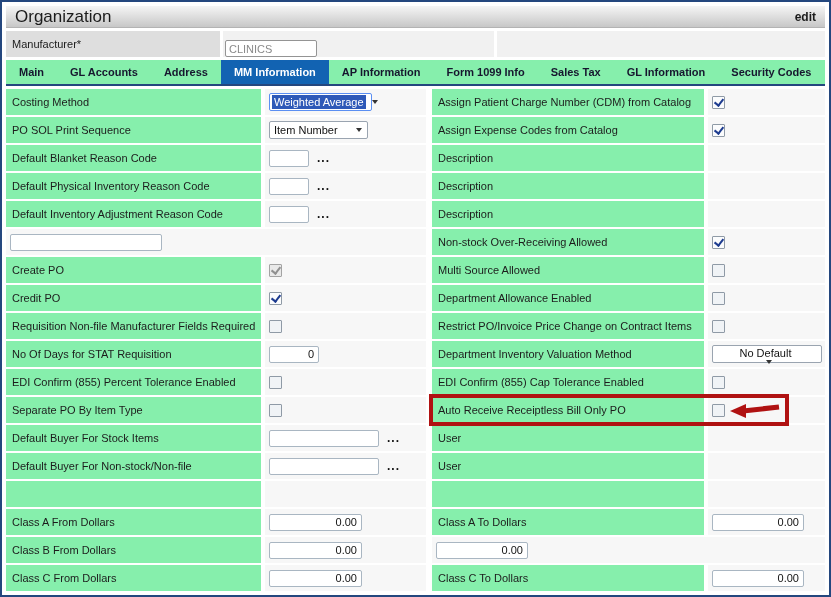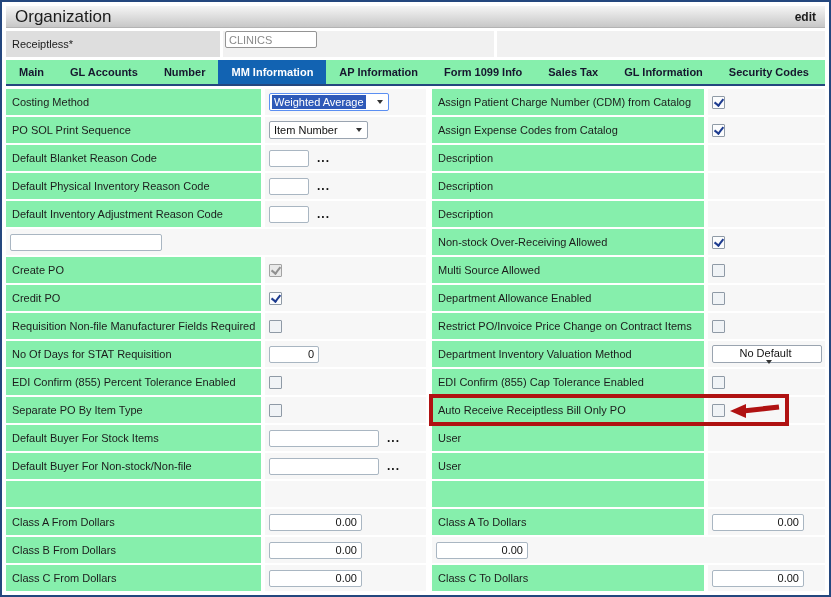--- a/index.html
+++ b/index.html
@@ -14,21 +14,21 @@
     border-bottom:1px solid #b3b3b3; display:flex; align-items:center;
     justify-content:space-between; padding:0 9px; box-sizing:border-box;
   }
   .titlebar .t { font-size:17px; font-weight:normal; color:#1b1b1b; }
   .titlebar .edit { font-size:12px; font-weight:bold; color:#1b1b1b; cursor:pointer; }
   
   .org-row { display:flex; gap:3px; margin-top:3px; height:26px; }
   .org-row .cellbg { background:#f1f1f1; box-sizing:border-box; }
   .org-label { width:214px; background:#dedede; font-size:11px; color:#1c1c1c;
     display:flex; align-items:center; padding-left:6px; box-sizing:border-box; }
-  .org-mid { width:271px; display:flex; align-items:flex-start; padding-left:2px; }
+  .org-mid { width:271px; display:flex; align-items:flex-end; padding-left:2px; }
   .org-rest { flex:1; }
   .org-input { width:92px; height:17px; border:1px solid #949494; border-radius:2px;
     font-size:11px; color:#8a8a8a; padding:0 3px; box-sizing:border-box; font-family:inherit; background:#fff; }
   
   .tabbar { display:flex; margin-top:3px; border-bottom:2px solid #24477e; background:#86efac; height:24px; }
   .tab { padding:0 13px; line-height:24px; font-size:11px; font-weight:bold; color:#16162e;
     cursor:pointer; white-space:nowrap; }
   .tab.active { background:var(--accent,#1263b2); color:#fff; }
   
   .form { display:flex; gap:6px; margin-top:3px; }
@@ -71,45 +71,45 @@
 <body>
 
 <div class="page">
 
   <div class="titlebar">
     <span class="t">Organization</span>
     <span class="edit">edit</span>
   </div>
 
   <div class="org-row">
-    <div class="org-label">Receiptless*</div>
+    <div class="org-label">Manufacturer*</div>
     <div class="org-mid cellbg">
       <input class="org-input" value="CLINICS" style="">
     </div>
     <div class="org-rest cellbg"></div>
   </div>
 
   <div class="tabbar" id="tabbar">
       <div class="tab">Main</div>
       <div class="tab">GL Accounts</div>
-      <div class="tab">Number</div>
+      <div class="tab">Address</div>
       <div class="tab active">MM Information</div>
       <div class="tab">AP Information</div>
       <div class="tab">Form 1099 Info</div>
       <div class="tab">Sales Tax</div>
       <div class="tab">GL Information</div>
       <div class="tab">Security Codes</div>
     </div>
 
   <div class="form">
     <div class="col-left" id="col-left">
         <div class="form-row">
           <div class="cell label">Costing Method</div>
           <div class="cell value">
-            <div class="select focused" style="width: 120px;">
+            <div class="select focused" style="width: 103px;">
               <span class="txt">Weighted Average</span>
               <span class="arrow"></span>
             </div>
           </div>
         </div>
         <div class="form-row">
           <div class="cell label">PO SOL Print Sequence</div>
           <div class="cell value">
             <div class="select" style="width: 99px;">
               <span class="txt">Item Number</span>

